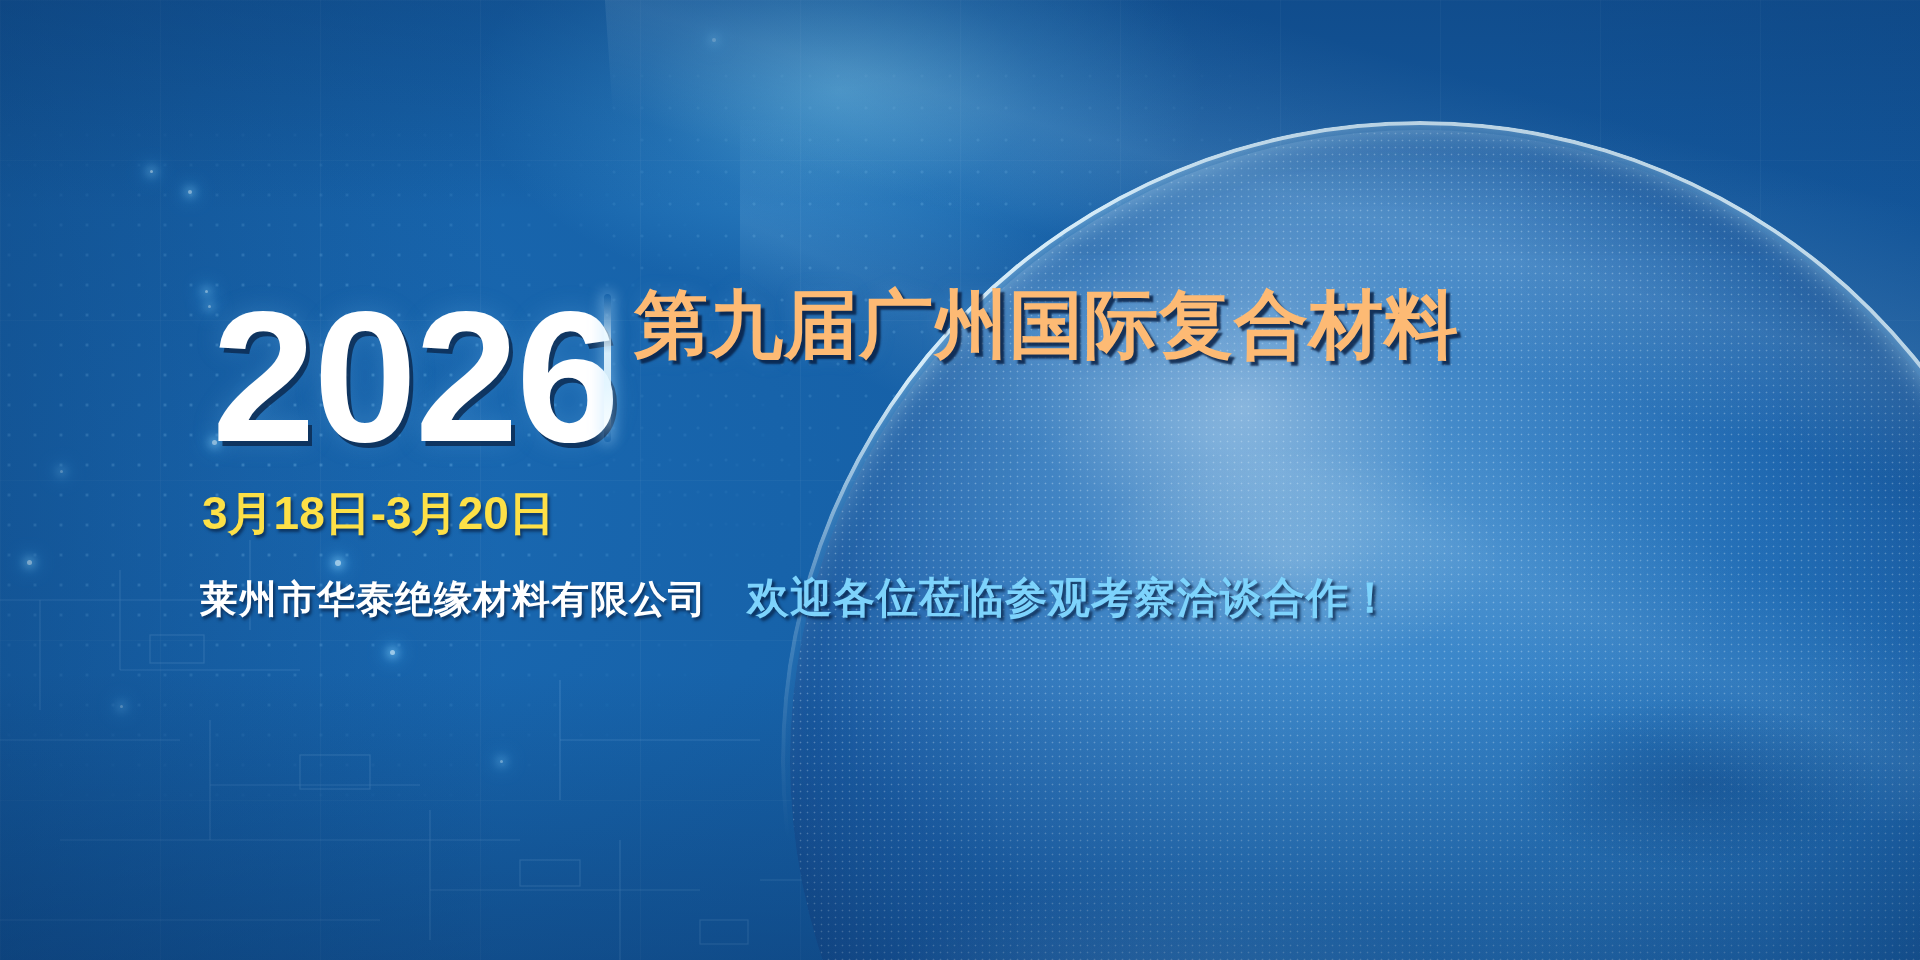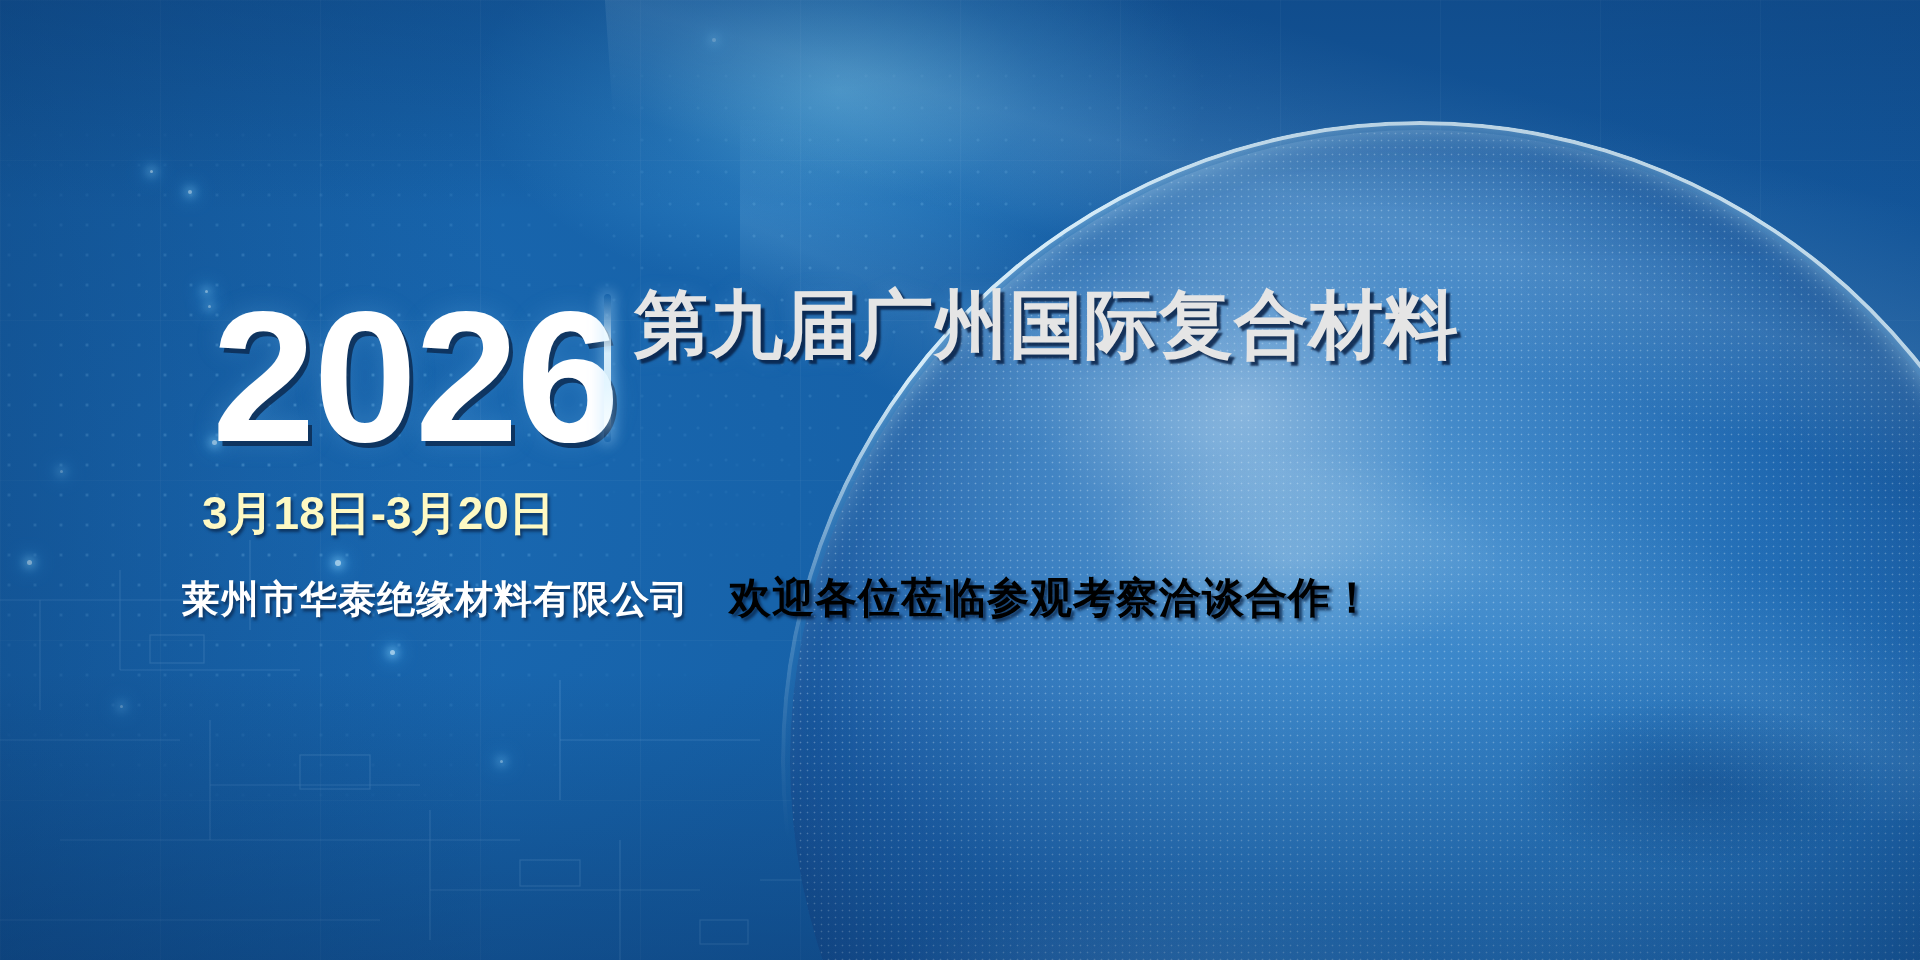--- a/index.html
+++ b/index.html
@@ -137,59 +137,59 @@
     color:#ffffff;
     letter-spacing:-2px;
     line-height:.96;
     margin:16px;
     text-shadow:4px 5px 0 rgba(10,35,70,.75), 0 0 26px rgba(120,190,245,.25);
   }
   .date{
     margin:14px 0 0 6px;
     font-size:46px;
     font-weight:bold;
-    color:#fef9c3;
+    color:#fde047;
     letter-spacing:0px;
     text-shadow:2px 3px 3px rgba(8,34,70,.7);
   }
 
   .divider{
     position:absolute;
     left:604px; top:294px;
     width:7px; height:148px;
     background:linear-gradient(to bottom, rgba(210,238,255,0) 0%, rgba(225,245,255,.95) 40%, rgba(225,245,255,.9) 62%, rgba(210,238,255,0) 100%);
     box-shadow:0 0 14px 3px rgba(170,220,255,.45);
     border-radius:4px;
   }
 
   .headline{position:absolute; left:634px; top:282px; width:1280px;}
   .headline .ln{
     font-size:74px;
     font-weight:bold;
-    color:#e5e5e5;
+    color:#fdba74;
     line-height:1.17;
     letter-spacing:1px;
     white-space:nowrap;
     text-shadow:4px 4px 2px rgba(8,32,68,.85), 0 0 20px rgba(120,190,245,.18);
   }
 
-  .footline{position:absolute; left:182px; top:570px; width:1500px; display:flex; align-items:baseline;}
+  .footline{position:absolute; left:200px; top:570px; width:1500px; display:flex; align-items:baseline;}
   .company{
     font-size:38px;
     font-weight:bold;
     color:#ffffff;
     letter-spacing:1px;
     text-shadow:2px 3px 3px rgba(8,34,70,.72);
     white-space:nowrap;
   }
   .welcome{
     margin-left:40px;
     font-size:42px;
     font-weight:bold;
-    color:#000000;
+    color:#7dd3fc;
     letter-spacing:1px;
     text-shadow:3px 3px 3px rgba(8,34,70,.78);
     white-space:nowrap;
   }
 </style>
 </head>
 <body>
 
 <div class="banner">
 

